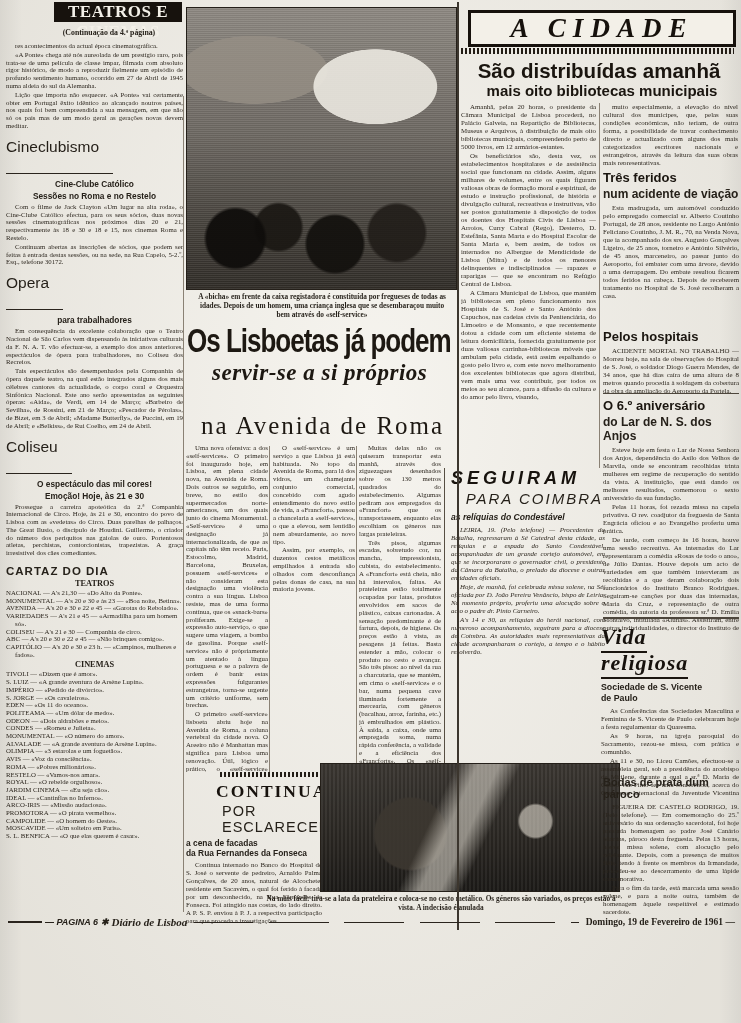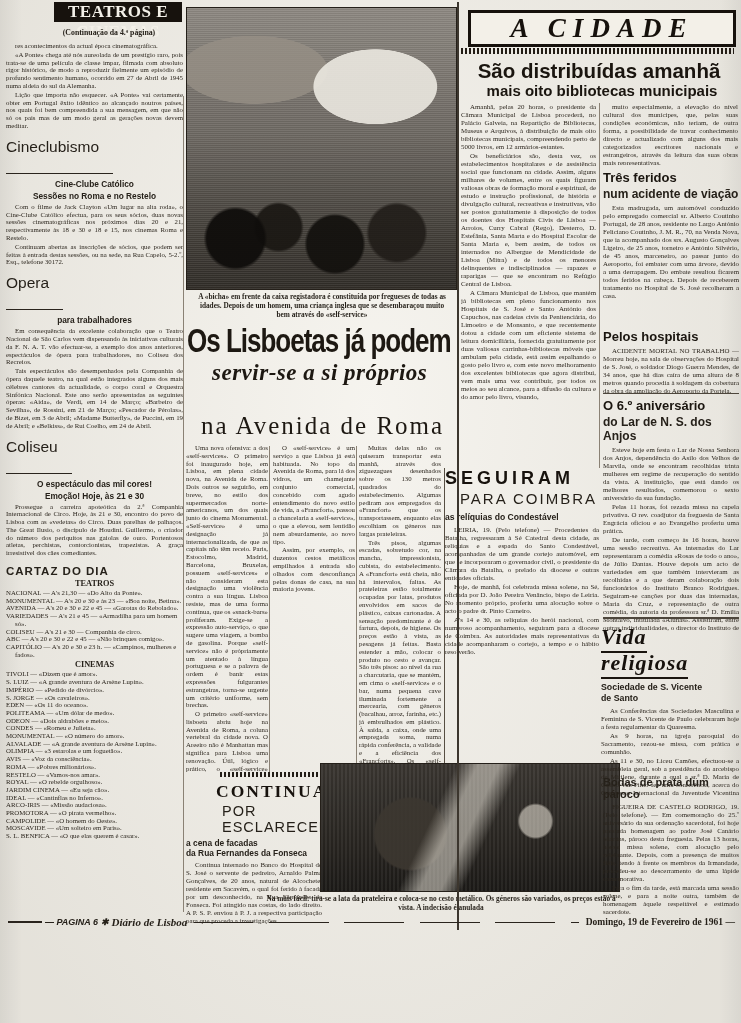--- a/index.html
+++ b/index.html
@@ -45,21 +45,21 @@
   .cap{font-weight:bold;font-size:7.3px;line-height:9px;text-align:center;color:#241f18;}
   
   .hl1{font-family:"Liberation Sans",sans-serif;font-weight:bold;font-size:26px;letter-spacing:-1px;
     white-space:nowrap;transform:scaleY(1.28);transform-origin:top left;color:#1d1812;}
   .hl2{font-family:"Liberation Serif",serif;font-style:italic;font-weight:bold;font-size:23px;letter-spacing:.5px;white-space:nowrap;color:#1d1812;}
   .hl3{font-family:"Liberation Sans",sans-serif;font-size:18.5px;letter-spacing:1px;white-space:nowrap;color:#2a241d;}
   .hl4{font-family:"Liberation Serif",serif;font-size:25px;letter-spacing:2px;white-space:nowrap;color:#1d1812;}
   .ss-col{width:82px;height:330px;overflow:hidden;}
   .col-rule{width:1px;background:#8a8174;}
   
-  #seguiram{left:444px;top:468px;width:154px;height:298px;border-left:1px solid #564e42;overflow:hidden;}
+  #seguiram{left:444px;top:468px;width:154px;height:298px;border-left:1px solid #564e42;padding-left:6px;overflow:hidden;font-style:italic;}
   .sg-h1{font-family:"Liberation Sans",sans-serif;font-weight:bold;font-size:18px;letter-spacing:4px;color:#17120d;}
   .sg-h2{font-family:"Liberation Sans",sans-serif;font-size:15px;letter-spacing:2px;text-align:right;margin:1px 2px 0 0;color:#241f18;}
   .sg-sub{font-family:"Liberation Sans",sans-serif;font-weight:bold;font-size:8.6px;margin:5px 0 4px 0;}
   
   .hatch{background:repeating-linear-gradient(90deg,#231d16 0 2px,rgba(0,0,0,0) 2px 4px);}
   .ct-h1{font-family:Liberation Serif, serif;font-weight:bold;font-size:17.5px;letter-spacing:2px;margin:4px 0 0 30px;color:#17120d;}
   .ct-h2{font-family:"Liberation Sans",sans-serif;font-size:14.5px;letter-spacing:1px;margin:1px 0 0 36px;color:#241f18;}
   .ct-sub{font-family:"Liberation Sans",sans-serif;font-weight:bold;font-size:8.4px;margin-top:3px;}
   
   .cidade-box{border:3px solid #16110c;text-align:center;
@@ -247,21 +247,21 @@
         <div class="para">Pelas 11 horas, foi rezada missa na capela privativa. O rev. coadjutor da freguesia de Santa Engrácia oficiou e ao Evangelho proferiu uma prática.</div>
         <div class="para">De tarde, com começo às 16 horas, houve uma sessão recreativa. As internadas do Lar representaram a comédia «Rosas de todo o ano», de Júlio Dantas. Houve depois um acto de variedades em que também intervieram as recolhidas e a que deram colaboração dois funcionários do Instituto Branco Rodrigues. Seguiram-se canções por duas das internadas, Maria da Cruz, e representação de outra comédia, da autoria da professora sr.ª D. Emília Montalvo, intitulada «Alunas». Assistiram, entre outras individualidades, o director do Instituto de Assistência aos Inválidos, sr. dr. José Peixoto, e o director do Lar, sr. dr. César Augusto Antunes.</div>
       </div>
   </div>
 
   <div class="abs thin-rule" style="left:603px;top:617px;width:136px;height:2px;"></div>
 
   <div class="abs" style="left:601px;top:624px;width:138px;">
     <span class="vr-title">Vida religiosa</span>
     <div class="vr-sub">Sociedade de S. Vicente</div>
-    <div class="vr-sub" style="margin-top:0;">de Santo</div>
+    <div class="vr-sub" style="margin-top:0;">de Paulo</div>
     <div class="body-txt" style="margin-top:4px;height:92px;overflow:hidden;font-size:6.9px;line-height:8px;">
         <div class="para">As Conferências das Sociedades Masculina e Feminina de S. Vicente de Paulo celebraram hoje a festa regulamentar da Quaresma.</div>
         <div class="para">As 9 horas, na igreja paroquial do Sacramento, rezou-se missa, com prática e comunhão.</div>
         <div class="para">As 11 e 30, no Liceu Camões, efectuou-se a assembleia geral, sob a presidência do arcebispo de Mitilene, durante a qual a sr.ª D. Maria de Castro Vaz Pinto fez uma conferência, acerca do Congresso Internacional da Juventude Vicentina que, em Julho de 1960, se realizou em Paris.</div>
       </div>
   </div>
 
   <div class="abs" style="left:603px;top:776px;width:136px;">
     <div class="sec-sub" style="font-size:11px;margin:0 0 3px 0;">Bodas de prata dum pároco</div>
     <div class="body-txt" style="height:126px;overflow:hidden;font-size:6.9px;line-height:8px;">

